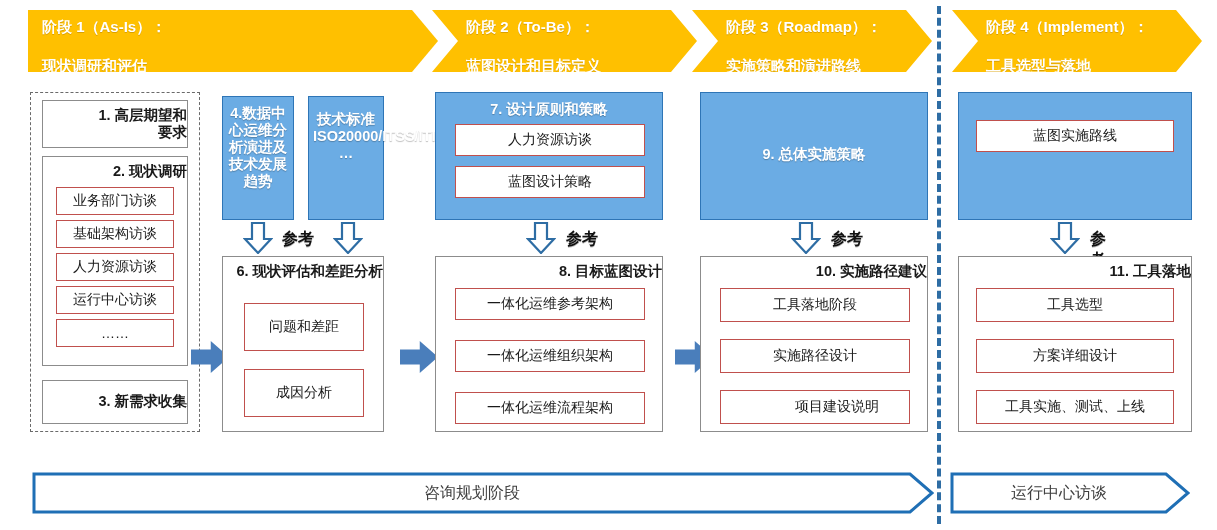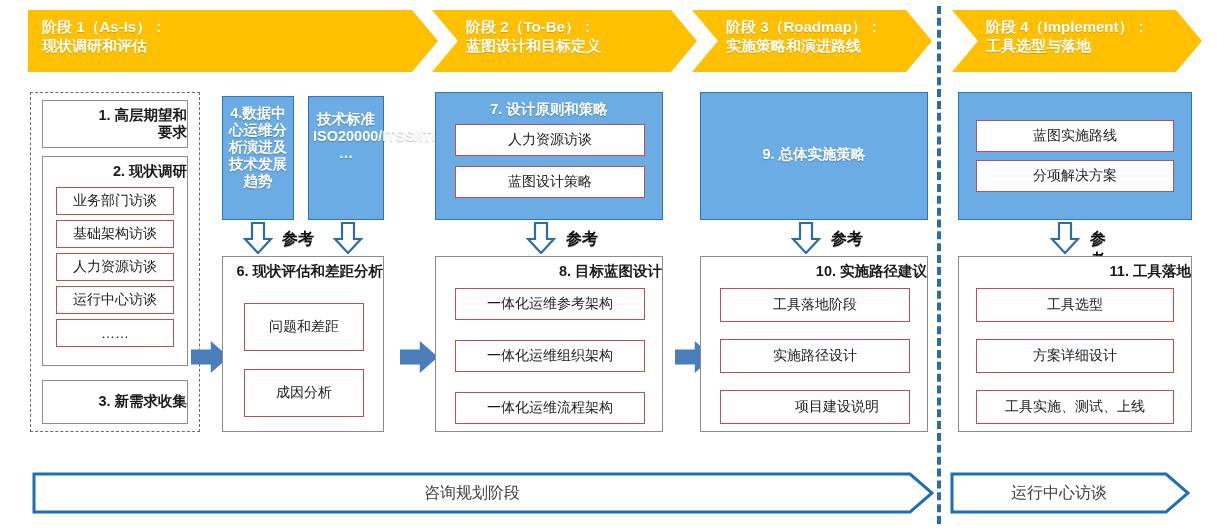--- a/index.html
+++ b/index.html
@@ -13,21 +13,21 @@
   .chev{
     position:absolute;height:62px;background:#FFC000;
     color:#ffffff;font-weight:bold;font-size:15px;line-height:1.25;
     padding:8px 0 0 14px;box-sizing:border-box;
     filter:drop-shadow(2px 2px 2px rgba(0,0,0,.30));
     text-shadow:0 1px 0 rgba(150,100,0,.35);
   }
   .chev.c1{clip-path:polygon(0 0, calc(100% - 26px) 0, 100% 50%, calc(100% - 26px) 100%, 0 100%);}
   .chev.cn{clip-path:polygon(0 0, calc(100% - 26px) 0, 100% 50%, calc(100% - 26px) 100%, 0 100%, 26px 50%);
            padding-left:34px;}
-  .chev .l2{display:block;}
+  .chev .l2{display:block;margin-top:20px;}
 
   
   .dotted{
     background-color:#ffffff;
     background-image:
       radial-gradient(#9a9a9a 0.6px, transparent 0.7px),
       radial-gradient(#9a9a9a 0.6px, transparent 0.7px);
     background-size:4px 4px;
     background-position:0 0, 2px 2px;
     border:1px solid #8c8c8c;
@@ -231,23 +231,20 @@
     <span>项目建设说明</span>
   </div>
 
   <div class="vdiv" style="left:937px;top:6px;height:518px;"></div>
 
   <div class="blue" style="left:958px;top:92px;width:234px;height:128px;">
   </div>
   <div class="item" style="left:976px;top:120px;width:198px;height:32px;">
     <span>蓝图实施路线</span>
   </div>
-  <div class="item" style="left:976px;top:160px;width:198px;height:32px;">
-    <span>分项解决方案</span>
-  </div>
 
   <div class="arrow-down" style="left:1050px;top:222px;width:30px;height:32px;">
     <svg width="30" height="32" viewBox="0 0 30 32">
       <polygon points="9,1 21,1 21,17 28,17 15,31 2,17 9,17" fill="#ffffff" stroke="#2E6DA4" stroke-width="2.2"></polygon>
     </svg>
   </div>
   <div class="ref-label" style="left:1090px;top:229px;">参考</div>
 
   <div class="dotted" style="position:absolute;left:958px;top:256px;width:234px;height:176px;">
     <div class="hdr" style="top:6px;">11. 工具落地</div>

